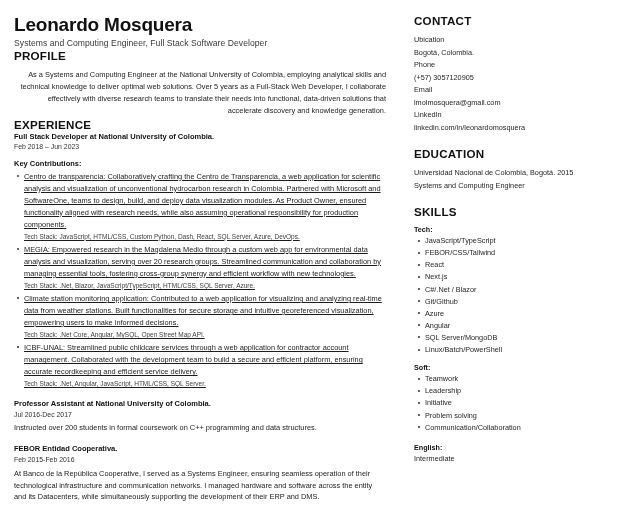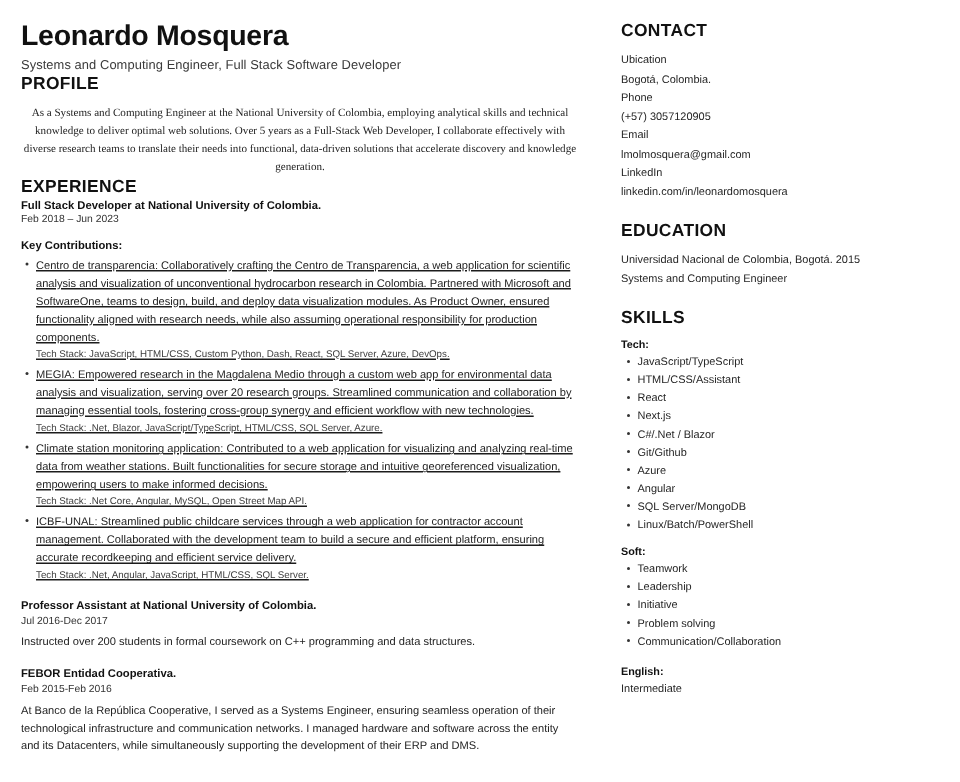--- a/index.html
+++ b/index.html
@@ -29,21 +29,21 @@
   .sec-h {
     font-size:11.6px; font-weight:bold; letter-spacing:0.25px;
     color:#111; text-transform:uppercase;
   }
   .col-left  .sec-h { margin-top:1px; }
   .col-left  .sec-h + * { margin-top:7px; }
   .col-right .sec-h { margin-top:0; }
 
   
   .para {
-    font-size:7.4px; line-height:1.62; color:#222; text-align:center;font-family:Liberation Serif, serif;
+    font-size:7.4px; line-height:1.62; color:#222; text-align:right;
   }
   .job-title {
     font-size:7.5px; font-weight:bold; color:#111; line-height:1.5;
   }
   .job-dates {
     font-size:6.9px; color:#333; line-height:1.55; margin-top:0.5px;
   }
   .job-note {
     font-size:7.4px; color:#222; line-height:1.6; margin-top:2px;
   }
@@ -172,21 +172,21 @@
     </div>
 
     <div class="sp-sec"></div>
 
     <div class="sec-h">SKILLS</div>
 
     <div class="skills-group">
       <div class="skills-label">Tech:</div>
       <ul class="skill-list">
         <li>JavaScript/TypeScript</li>
-        <li>HTML/CSS/Assistant</li>
+        <li>FEBOR/CSS/Tailwind</li>
         <li>React</li>
         <li>Next.js</li>
         <li>C#/.Net / Blazor</li>
         <li>Git/Github</li>
         <li>Azure</li>
         <li>Angular</li>
         <li>SQL Server/MongoDB</li>
         <li>Linux/Batch/PowerShell</li>
       </ul>
     </div>

